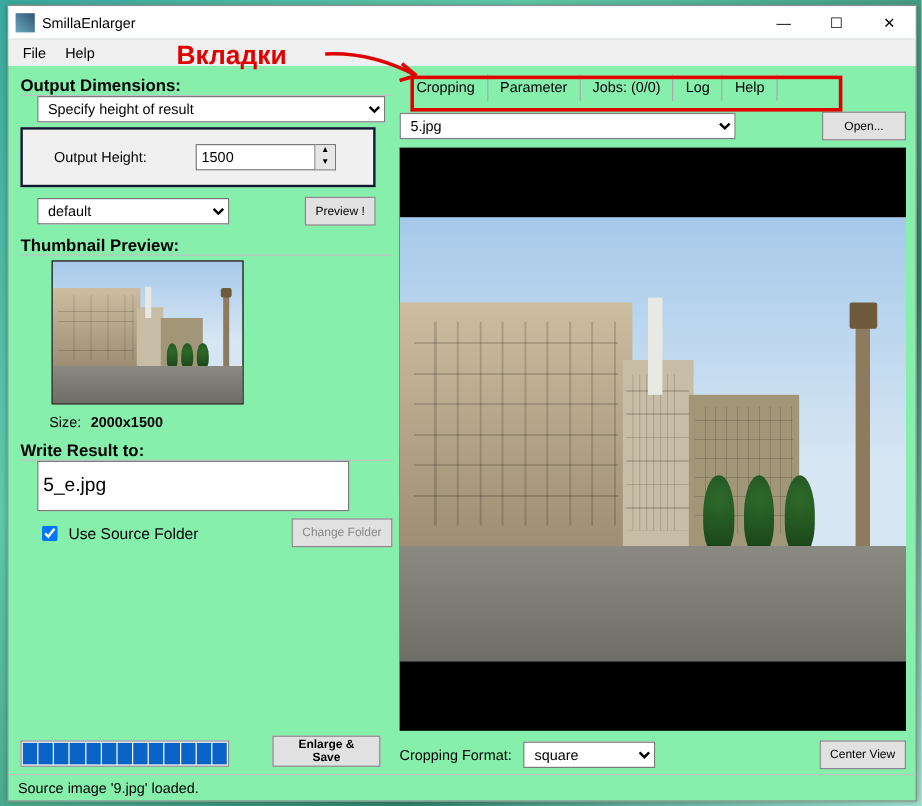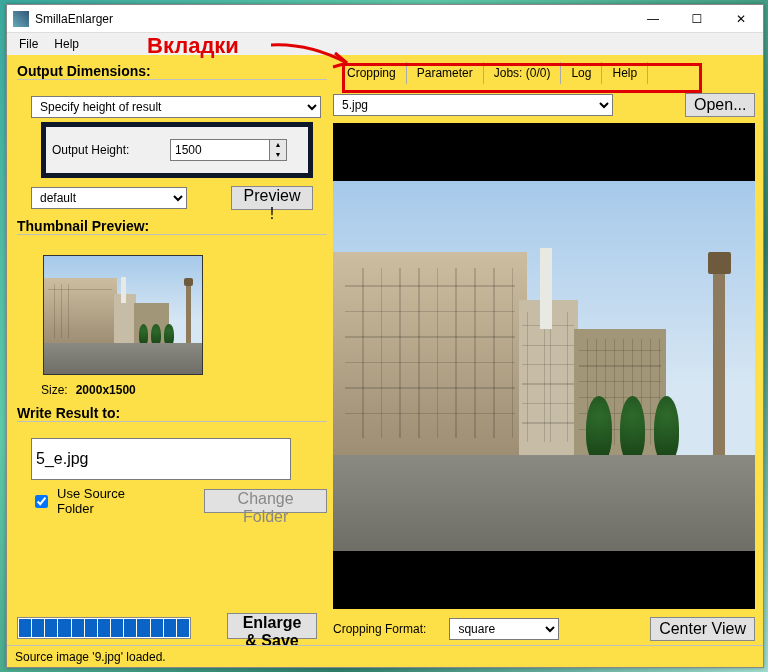--- a/index.html
+++ b/index.html
@@ -1,44 +1,44 @@
 <!DOCTYPE html>
 <html><head>
 <meta charset="utf-8">
 <style>
   * { box-sizing: border-box; font-family: "Segoe UI", Tahoma, sans-serif; }
   body { margin:0; background:linear-gradient(135deg,#3aa89e,#5fc9a8 30%,#2e7e6a 70%,#9eddcf); width:768px; height:672px; overflow:hidden; padding:4px 0 0 6px; }
-  .window { width:758px; height:664px; background:#fde047; border:1px solid #888; box-shadow:0 0 4px rgba(0,0,0,.3); display:flex; flex-direction:column; position:relative; }
+  .window { width:758px; height:664px; background:#86efac; border:1px solid #888; box-shadow:0 0 4px rgba(0,0,0,.3); display:flex; flex-direction:column; position:relative; }
   .titlebar { height:28px; background:#fff; display:flex; align-items:center; padding:0 0 0 6px; border-bottom:1px solid #ddd; }
   .titlebar .icon { width:16px; height:16px; background:linear-gradient(45deg,#6ab,#357); margin-right:6px; }
   .titlebar .title { font-size:12px; flex:1; }
   .winbtn { width:44px; height:28px; display:flex; align-items:center; justify-content:center; font-size:12px; font-family:Arial; }
   .menubar { height:22px; display:flex; align-items:center; padding:0 4px; font-size:12px; background:#f0f0f0; }
   .menubar span { padding:0 8px; }
   .body { flex:1; display:flex; padding:4px 8px 0 10px; gap:6px; font-size:12px; }
   .left { width:310px; display:flex; flex-direction:column; }
   h3 { font-size:14px; font-weight:bold; margin:4px 0 2px 0; }
-  .section-underline { border-bottom:1px solid #c0c0c0; margin-bottom:16px; }
+  .section-underline { border-bottom:1px solid #c0c0c0; margin-bottom:0; }
   select,input[type=text] { font-size:12px; height:22px; border:1px solid #7a7a7a; background:#fff; padding:0 4px; }
   .wide { width:290px; }
   .row { display:flex; align-items:center; gap:8px; margin:4px 0; }
-  .groupbox { border:5px solid #0f172a; padding:8px 6px; margin:4px 14px 4px 24px; background:#f0f0f0; }
-  .btn { height:24px; padding:0 8px; font-size:16px; border:1px solid #888; background:#e1e1e1;margin-left:28px; }
+  .groupbox { border:2px solid #0f172a; padding:8px 26px; margin:4px 14px 4px 0; background:#f0f0f0; }
+  .btn { height:24px; padding:0 8px; font-size:10px; border:1px solid #888; background:#e1e1e1;margin-left:28px; }
   .btn:disabled { color:#888; }
   .thumb-wrap { border:1px solid #333; width:160px; height:120px; margin:4px auto 4px 26px; background:#555; position:relative; overflow:hidden; }
   .spacer { flex:1; }
   .annotation { position:absolute; top:28px; left:140px; color:#e00000; font-size:22px; font-weight:bold; pointer-events:none; }
   .arrow { position:absolute; top:36px; left:262px; pointer-events:none; }
   .tabbox { position:absolute; top:58px; left:335px; width:360px; height:30px; border:3px solid #e00000; pointer-events:none; }
   .right { flex:1; display:flex; flex-direction:column; }
   .tabs { display:flex; align-items:center; height:28px; padding-left:4px; gap:0; }
   .tab { padding:0 10px; height:22px; line-height:22px; font-size:12px; border-right:1px solid #aaa; }
   .fileselect { display:flex; align-items:center; gap:14px; margin:6px 0 6px 0; }
   .preview { flex:1; background:#000; position:relative; overflow:hidden; margin:0 0 8px 0; }
-  .bottom-row { display:flex; align-items:center; gap:23px; margin-bottom:4px; }
+  .bottom-row { display:flex; align-items:center; gap:10px; margin-bottom:4px; }
   .statusbar { height:22px; border-top:1px solid #c0c0c0; padding:2px 8px; font-size:12px; display:flex; align-items:center; }
   .progress { width:174px; height:22px; border:1px solid #888; background:#fff; display:flex; padding:1px; gap:1px; }
   .progress i { flex:1; background:#0a64c8; }
   .check { display:flex; align-items:center; gap:6px; margin:6px 0; padding-left:14px; font-size:13px; }
   .spin { display:inline-flex; }
   .spin input { width:100px; }
   .spin-btns { display:flex; flex-direction:column; border:1px solid #7a7a7a; border-left:none; }
   .spin-btns div { width:16px; height:10px; font-size:7px; text-align:center; line-height:9px; background:#e7e7e7; }
 
   

